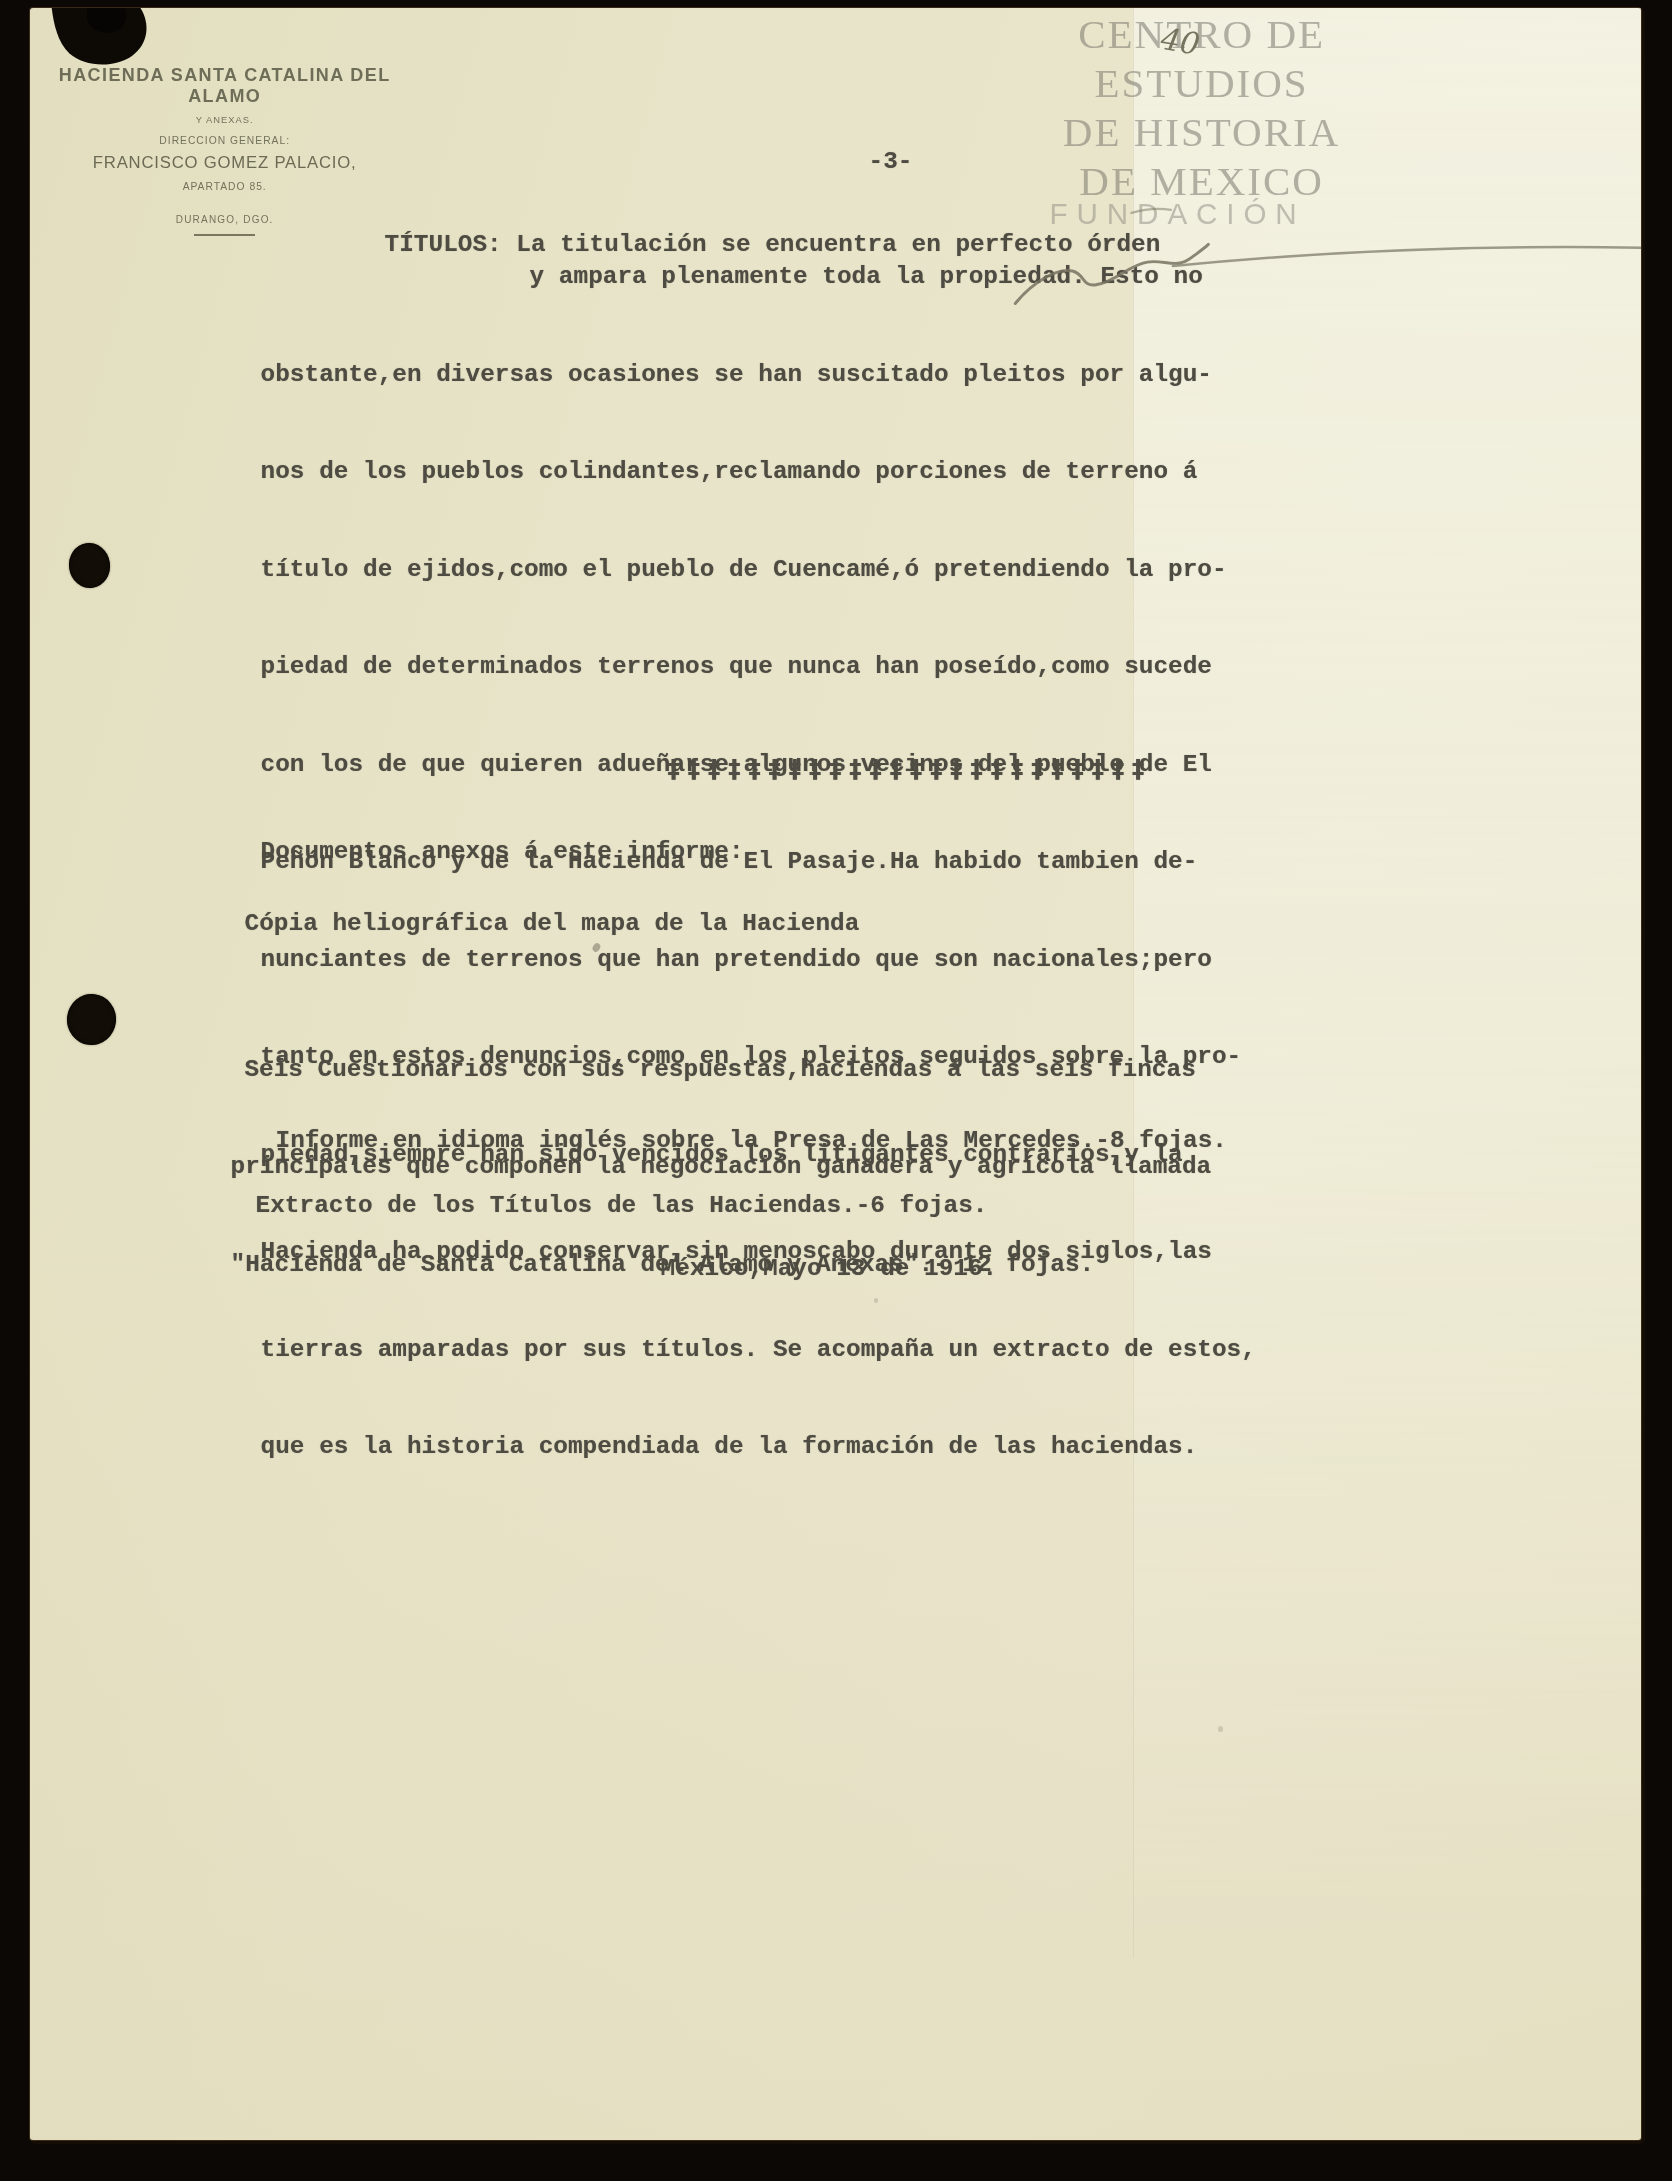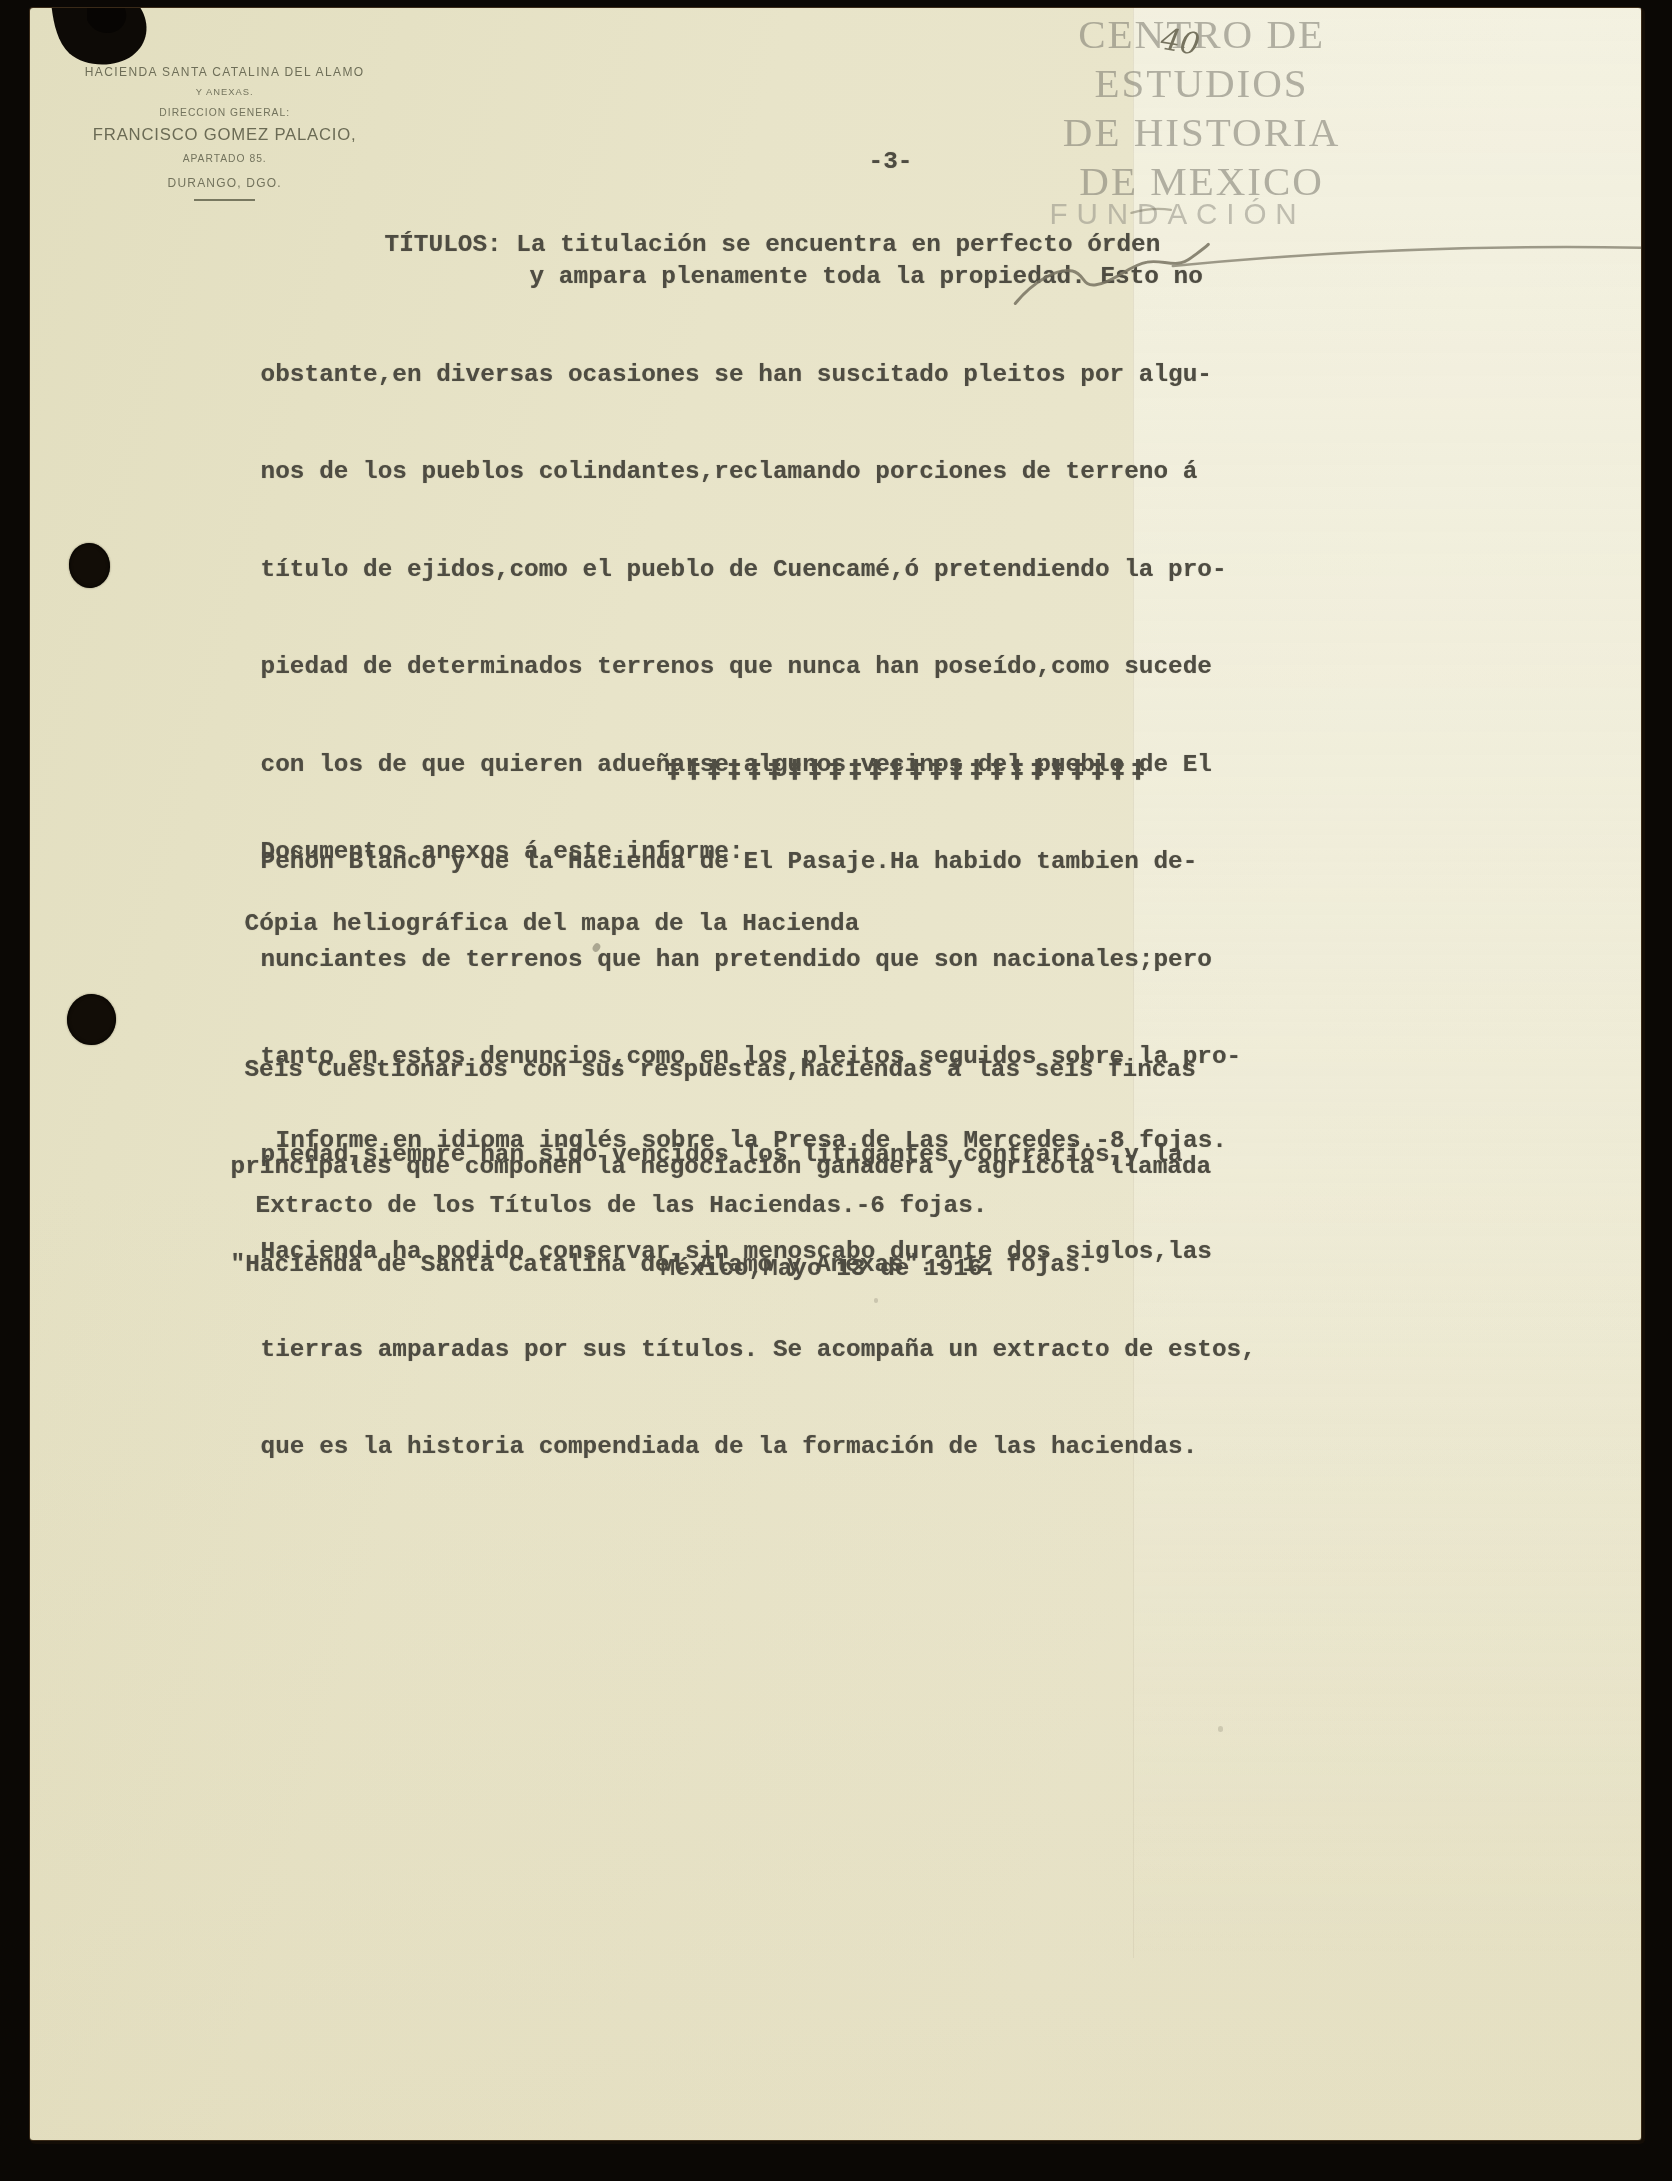--- a/index.html
+++ b/index.html
@@ -25,26 +25,26 @@
     position:absolute;left:1103px;top:0;width:507px;height:1950px;
     background:linear-gradient(to bottom,rgba(253,253,246,.48) 0%,rgba(253,253,246,.34) 40%,rgba(253,253,246,.14) 75%,rgba(253,253,246,0) 100%);
     border-left:1px solid rgba(200,193,165,.35);
     pointer-events:none;
   }
   
   .letterhead{
     position:absolute;left:27.6px;top:57px;width:335px;text-align:center;
     color:#73735d;
   }
-  .lh1{font-size:12px;letter-spacing:1.4px;font-weight:normal;color:#6e6e58;}
+  .lh1{font-size:18px;letter-spacing:1.4px;font-weight:bold;color:#6e6e58;}
   .lh2{font-size:9.4px;letter-spacing:1px;margin-top:6.9px;}
   .lh3{font-size:10.3px;letter-spacing:1px;margin-top:9.9px;}
   .lh4{font-size:16.7px;letter-spacing:0.8px;margin-top:6.9px;color:#6b6b55;}
   .lh5{font-size:10.3px;letter-spacing:1px;margin-top:8.9px;}
-  .lh6{font-size:12px;letter-spacing:1.2px;margin-top:12px;}
+  .lh6{font-size:10px;letter-spacing:1.2px;margin-top:22px;}
   .lh-rule{width:61px;height:2px;background:#787860;margin:8.9px auto 0 auto;}
   
   .watermark{
     position:absolute;left:916px;top:2px;width:512px;text-align:center;
     font-family:"Liberation Serif",serif;
     font-size:41px;line-height:49px;letter-spacing:2px;
     color:rgba(122,121,110,.55);
     z-index:1;
   }
   .stamp-partial{

